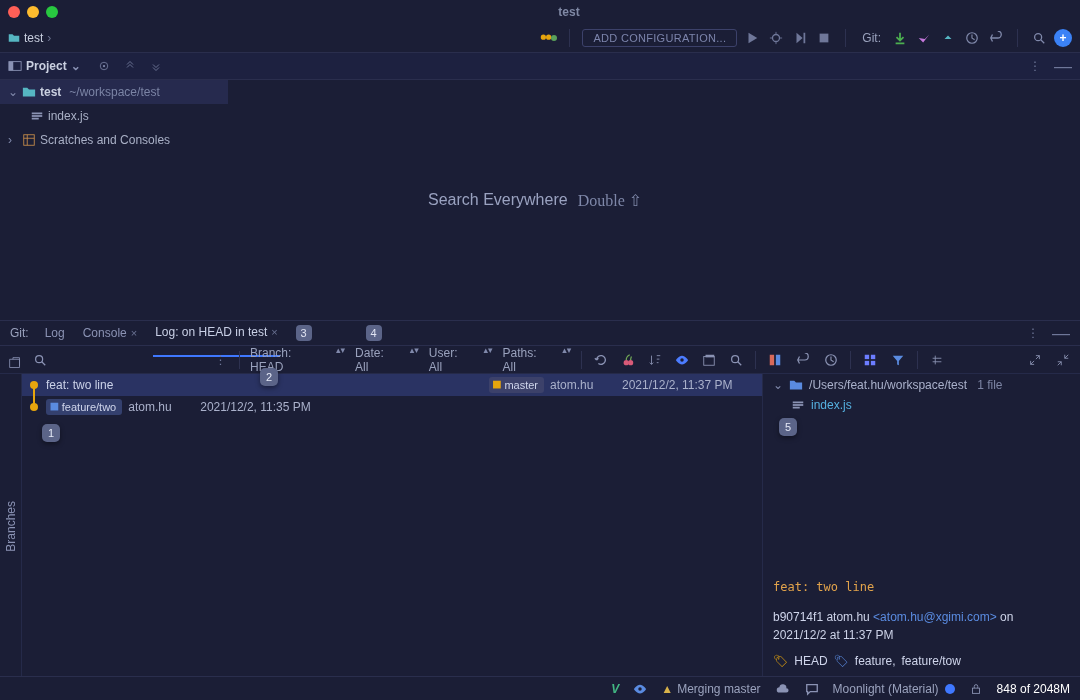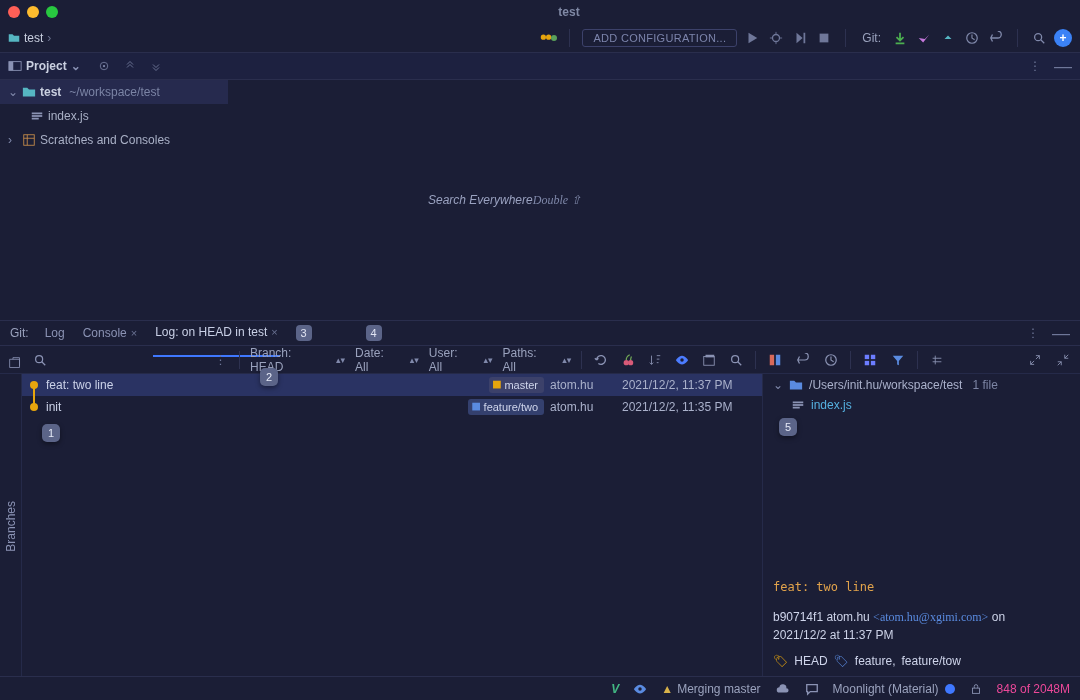--- a/index.html
+++ b/index.html
@@ -101,21 +101,21 @@
   .tree-row .name { color: #cad0e0; font-weight: 600; }
   .tree-row .path { color: #7b84a5; margin-left: 4px; }
   .tree-row.depth1 { padding-left: 30px; }
   .editor-empty {
     flex: 1;
     display: flex; flex-direction: column; justify-content: center;
     padding-left: 200px;
     gap: 14px;
     color: #7e87a8;
   }
-  .hint-row { display: flex; font-size: 12px; font-style: italic; }
+  .hint-row { display: flex; gap: 10px; font-size: 16px; }
   .hint-action { color: #9aa2c0; }
   .hint-keys { color: #7e87a8; }
   .hint-keys .keysym { font-family: -apple-system; }
   
   .git-tabs {
     height: 26px;
     display: flex; align-items: center; gap: 14px;
     padding: 0 10px;
     border-top: 1px solid #2a2e4d;
     border-bottom: 1px solid #2a2e4d;
@@ -133,21 +133,21 @@
   }
   .git-tabs .right { margin-left: auto; display:flex; align-items:center; gap:10px; color:#8089ab;}
   .git-tabs .minus { font-size:18px; line-height:10px; }
   
   .log-toolbar {
     height: 28px;
     display: flex; align-items: center; gap: 10px;
     padding: 0 8px;
     border-bottom: 1px solid #252a49;
   }
-  .log-toolbar .seg { display: flex; align-items: center; gap: 14px; color: #9aa2bd; }
+  .log-toolbar .seg { display: flex; gap: 14px; color: #9aa2bd; }
   .log-toolbar .vsep { width:1px; height:18px; background:#2d3150; }
   .log-toolbar .searchbox {
     width: 144px; height: 18px;
     border: none; background: transparent;
   }
   .log-toolbar .hilite-icon { color:#4c7cff; }
   .log-toolbar .right-group { margin-left: auto; display:flex; align-items:center; gap:10px; color:#8089ab; }
   .log-toolbar .sort-arrows { font-size: 9px; line-height: 8px; color:#8089ab; }
   
   .log-body {
@@ -208,37 +208,37 @@
     display: flex; flex-direction: column;
   }
   .detail-path { display:flex; align-items:center; gap:6px; color:#aab1cb;}
   .detail-path .chev { color:#8089ab; }
   .detail-file { display:flex; align-items:center; gap:6px; margin: 6px 0 0 18px; }
   .detail-file .fname { color:#55b1e0; }
   .commit-detail { margin-top: auto; padding: 10px 0 6px 0; font-size: 12px; }
   .commit-detail .subject { color:#e2a34b; font-family: ui-monospace, Menlo, monospace; margin-bottom: 14px;}
   .commit-detail .hash-line { color:#cdd3e8; line-height: 1.5;}
   .commit-detail .hash { color:#cfd5eb; }
-  .commit-detail .email { color:#5a8be0;font-family:Liberation Serif, serif; }
+  .commit-detail .email { color:#5a8be0; }
   .refs-line { display:flex; align-items:center; gap:6px; margin-top:10px; color:#cfd5eb;}
   .tag-y { color:#e7a50d; }
   .tag-b { color:#5a8be0; }
   
   .statusbar {
     position: absolute; bottom: 0; left: 0; right: 0;
     height: 24px;
     display: flex; align-items: center; gap: 12px;
     padding: 0 10px;
     border-top: 1px solid #2a2e4d;
     background: #1b1e36;
     color: #9aa2bd;
   }
   .statusbar .right { margin-left: auto; display:flex; align-items:center; gap:12px;}
   .status-dot { width:10px; height:10px; border-radius:50%; background:#3f78ff; }
-  .mem { color:#ec4899; }
+  .mem { color:#ffffff; }
   svg { display: block; }
 </style>
 </head>
 <body>
 
 <div class="titlebar">
   <div class="traffic-lights">
     <div class="traffic-light tl-close"></div>
     <div class="traffic-light tl-min"></div>
     <div class="traffic-light tl-max"></div>
@@ -561,21 +561,20 @@
         <span>master</span>
       </span>
       <span class="commit-meta">
         <span class="commit-author">atom.hu</span>
         <span class="commit-date">2021/12/2, 11:37 PM</span>
       </span>
     </div>
 
     <div class="commit-row">
       <span class="graph-dot"></span>
-      <span class="commit-msg">init</span>
       <span class="ref-pill" style="background:#34406e;">
         <span class="tag-ic" style="color:#5a8be0;">⯀</span>
         <span>feature/two</span>
       </span>
       <span class="commit-meta">
         <span class="commit-author">atom.hu</span>
         <span class="commit-date">2021/12/2, 11:35 PM</span>
       </span>
     </div>
 
@@ -584,21 +583,21 @@
   </div>
 
   <div class="detail-col">
     <div class="detail-path">
       <span class="chev">⌄</span>
       <span>
         <svg width="14" height="14" viewBox="0 0 16 16">
             <path fill="#5a8be0" d="M1 3h5l2 2h7v8H1z"></path>
           </svg>
       </span>
-      <span>/Users/init.hu/workspace/test</span>
+      <span>/Users/feat.hu/workspace/test</span>
       <span style="margin-left:4px; color:#7d85a4;">1 file</span>
     </div>
     <div class="detail-file">
       <span>
         <svg width="14" height="14" viewBox="0 0 16 16">
             <rect x="2" y="4" width="12" height="2" fill="#8b93b4"></rect>
             <rect x="2" y="7" width="12" height="2" fill="#8b93b4"></rect>
             <rect x="2" y="10" width="8" height="2" fill="#8b93b4"></rect>
           </svg>
       </span>

